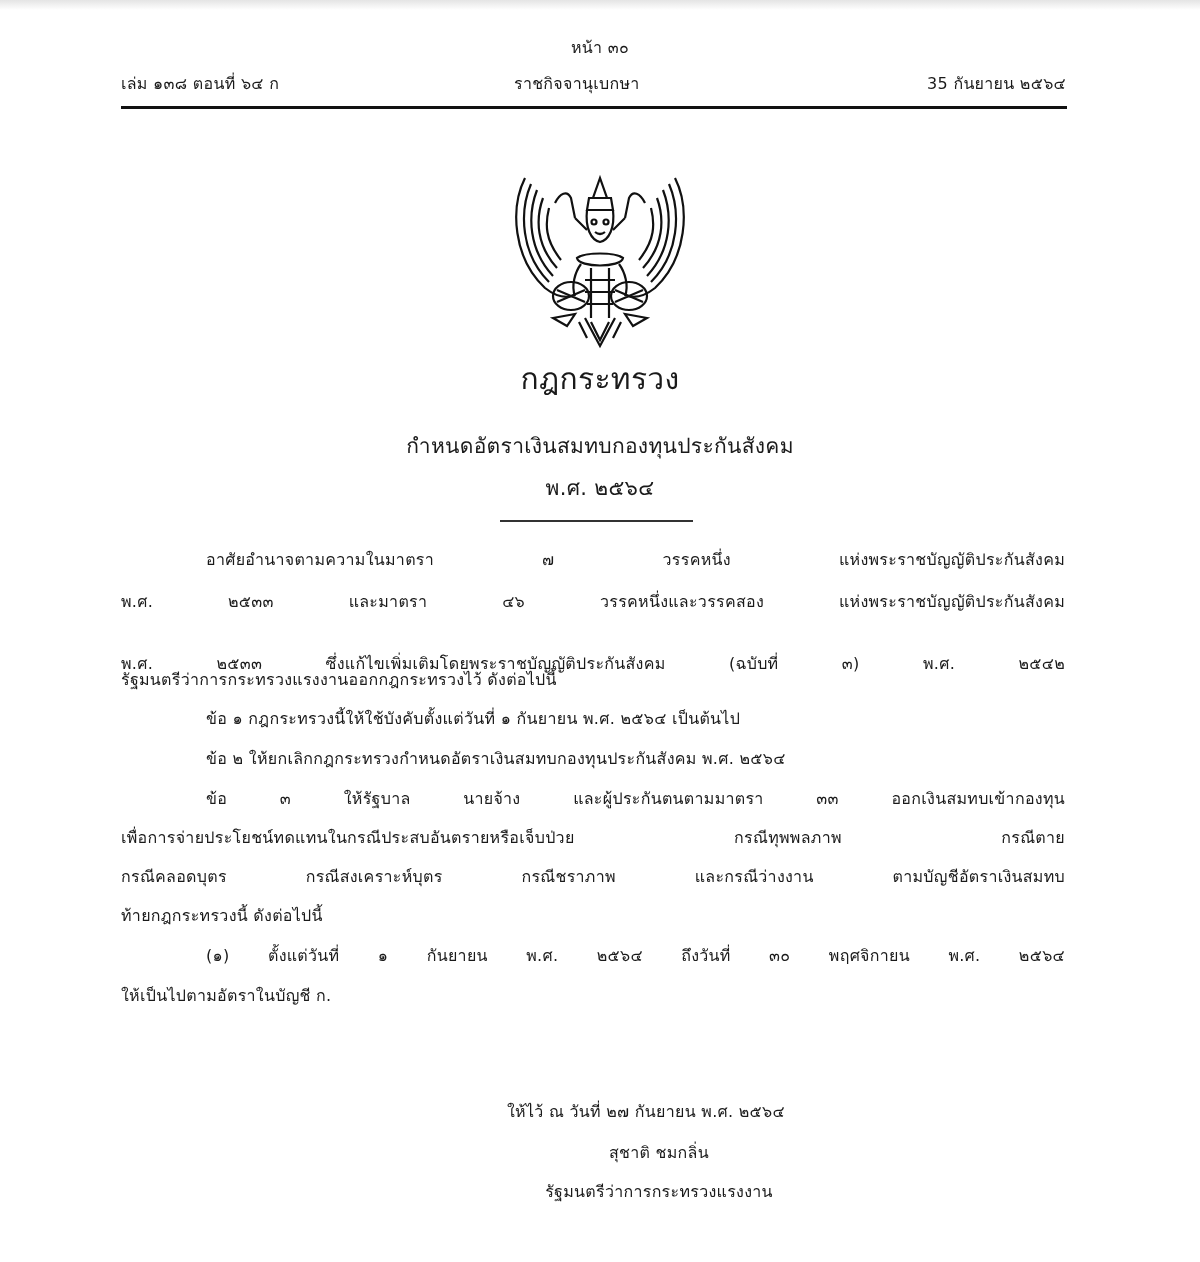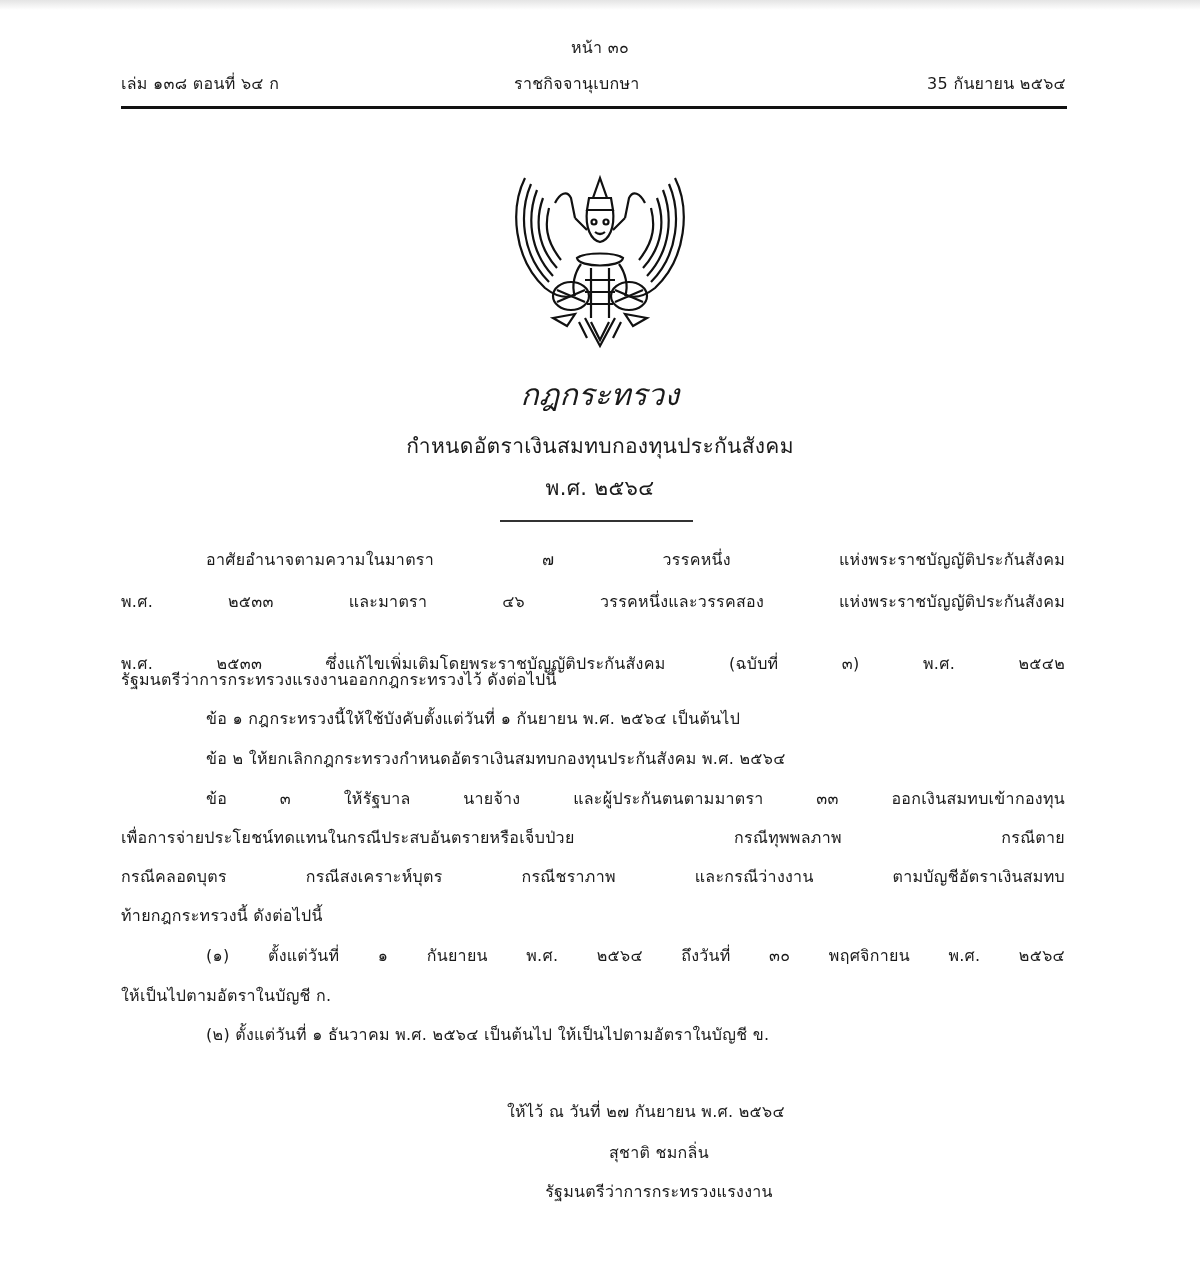--- a/index.html
+++ b/index.html
@@ -77,38 +77,37 @@
       <path d="M80 112 L110 112 M80 124 L110 124 M82 136 L108 136"></path>
 
       <path d="M48 150 L70 146 L62 158 Z"></path>
       <path d="M142 150 L120 146 L128 158 Z"></path>
       <path d="M80 150 L95 178 L110 150"></path>
       <path d="M86 154 L95 172 L104 154"></path>
       <path d="M74 154 L82 170 M116 154 L108 170"></path>
     </g>
   </svg>
 
-  <div class="t center title-main" style="top:380px;font-style:italic;">กฎกระทรวง</div>
+  <div class="t center title-main" style="top:364px;">กฎกระทรวง</div>
   <div class="t center title-sub" style="top:436px;">กำหนดอัตราเงินสมทบกองทุนประกันสังคม</div>
   <div class="t center title-sub" style="top:478px;">พ.ศ.  ๒๕๖๔</div>
   <div class="rule-title"></div>
 
   <div class="t" style="left:206px; top:552px; width:859px; text-align:justify; text-align-last:justify;">อาศัยอำนาจตามความในมาตรา  ๗  วรรคหนึ่ง  แห่งพระราชบัญญัติประกันสังคม</div>
   <div class="t" style="left:121px; top:594px; width:944px; text-align:justify; text-align-last:justify;">พ.ศ.  ๒๕๓๓  และมาตรา  ๔๖  วรรคหนึ่งและวรรคสอง  แห่งพระราชบัญญัติประกันสังคม</div>
   <div class="t" style="left:121px; top:633px; width:944px; text-align:justify; text-align-last:justify;margin-top:23px;">พ.ศ.  ๒๕๓๓  ซึ่งแก้ไขเพิ่มเติมโดยพระราชบัญญัติประกันสังคม  (ฉบับที่  ๓)  พ.ศ.  ๒๕๔๒</div>
   <div class="t" style="left:121px; top:672px;">รัฐมนตรีว่าการกระทรวงแรงงานออกกฎกระทรวงไว้  ดังต่อไปนี้</div>
 
   <div class="t" style="left:206px; top:711px;">ข้อ  ๑  กฎกระทรวงนี้ให้ใช้บังคับตั้งแต่วันที่  ๑  กันยายน  พ.ศ.  ๒๕๖๔  เป็นต้นไป</div>
   <div class="t" style="left:206px; top:751px;">ข้อ  ๒  ให้ยกเลิกกฎกระทรวงกำหนดอัตราเงินสมทบกองทุนประกันสังคม  พ.ศ.  ๒๕๖๔</div>
   <div class="t" style="left:206px; top:791px; width:859px; text-align:justify; text-align-last:justify;">ข้อ  ๓  ให้รัฐบาล  นายจ้าง  และผู้ประกันตนตามมาตรา  ๓๓  ออกเงินสมทบเข้ากองทุน</div>
   <div class="t" style="left:121px; top:830px; width:944px; text-align:justify; text-align-last:justify;">เพื่อการจ่ายประโยชน์ทดแทนในกรณีประสบอันตรายหรือเจ็บป่วย  กรณีทุพพลภาพ  กรณีตาย</div>
   <div class="t" style="left:121px; top:869px; width:944px; text-align:justify; text-align-last:justify;">กรณีคลอดบุตร  กรณีสงเคราะห์บุตร  กรณีชราภาพ  และกรณีว่างงาน  ตามบัญชีอัตราเงินสมทบ</div>
   <div class="t" style="left:121px; top:908px;">ท้ายกฎกระทรวงนี้  ดังต่อไปนี้</div>
 
   <div class="t" style="left:206px; top:948px; width:859px; text-align:justify; text-align-last:justify;">(๑)  ตั้งแต่วันที่  ๑  กันยายน  พ.ศ.  ๒๕๖๔  ถึงวันที่  ๓๐  พฤศจิกายน  พ.ศ.  ๒๕๖๔</div>
   <div class="t" style="left:121px; top:988px;">ให้เป็นไปตามอัตราในบัญชี  ก.</div>
-  <div class="t" style="left:206px; top:1027px;">(๒)  ตั้งแต่วันที่  ๑  ธันวาคม  พ.ศ.  ๒๕๖๔  เป็นต้นไป  ให้เป็นไปตามอัตราในบัญชี  ข.</div>
 
   <div class="t" style="left:487px; top:1104px;margin-left:20px;">ให้ไว้  ณ  วันที่  ๒๗  กันยายน  พ.ศ.  ๒๕๖๔</div>
   <div class="t" style="left:0; width:1318px; text-align:center; top:1145px;">สุชาติ  ชมกลิ่น</div>
   <div class="t" style="left:0; width:1318px; text-align:center; top:1184px;">รัฐมนตรีว่าการกระทรวงแรงงาน</div>
 
 </div>
 
 </body></html>

